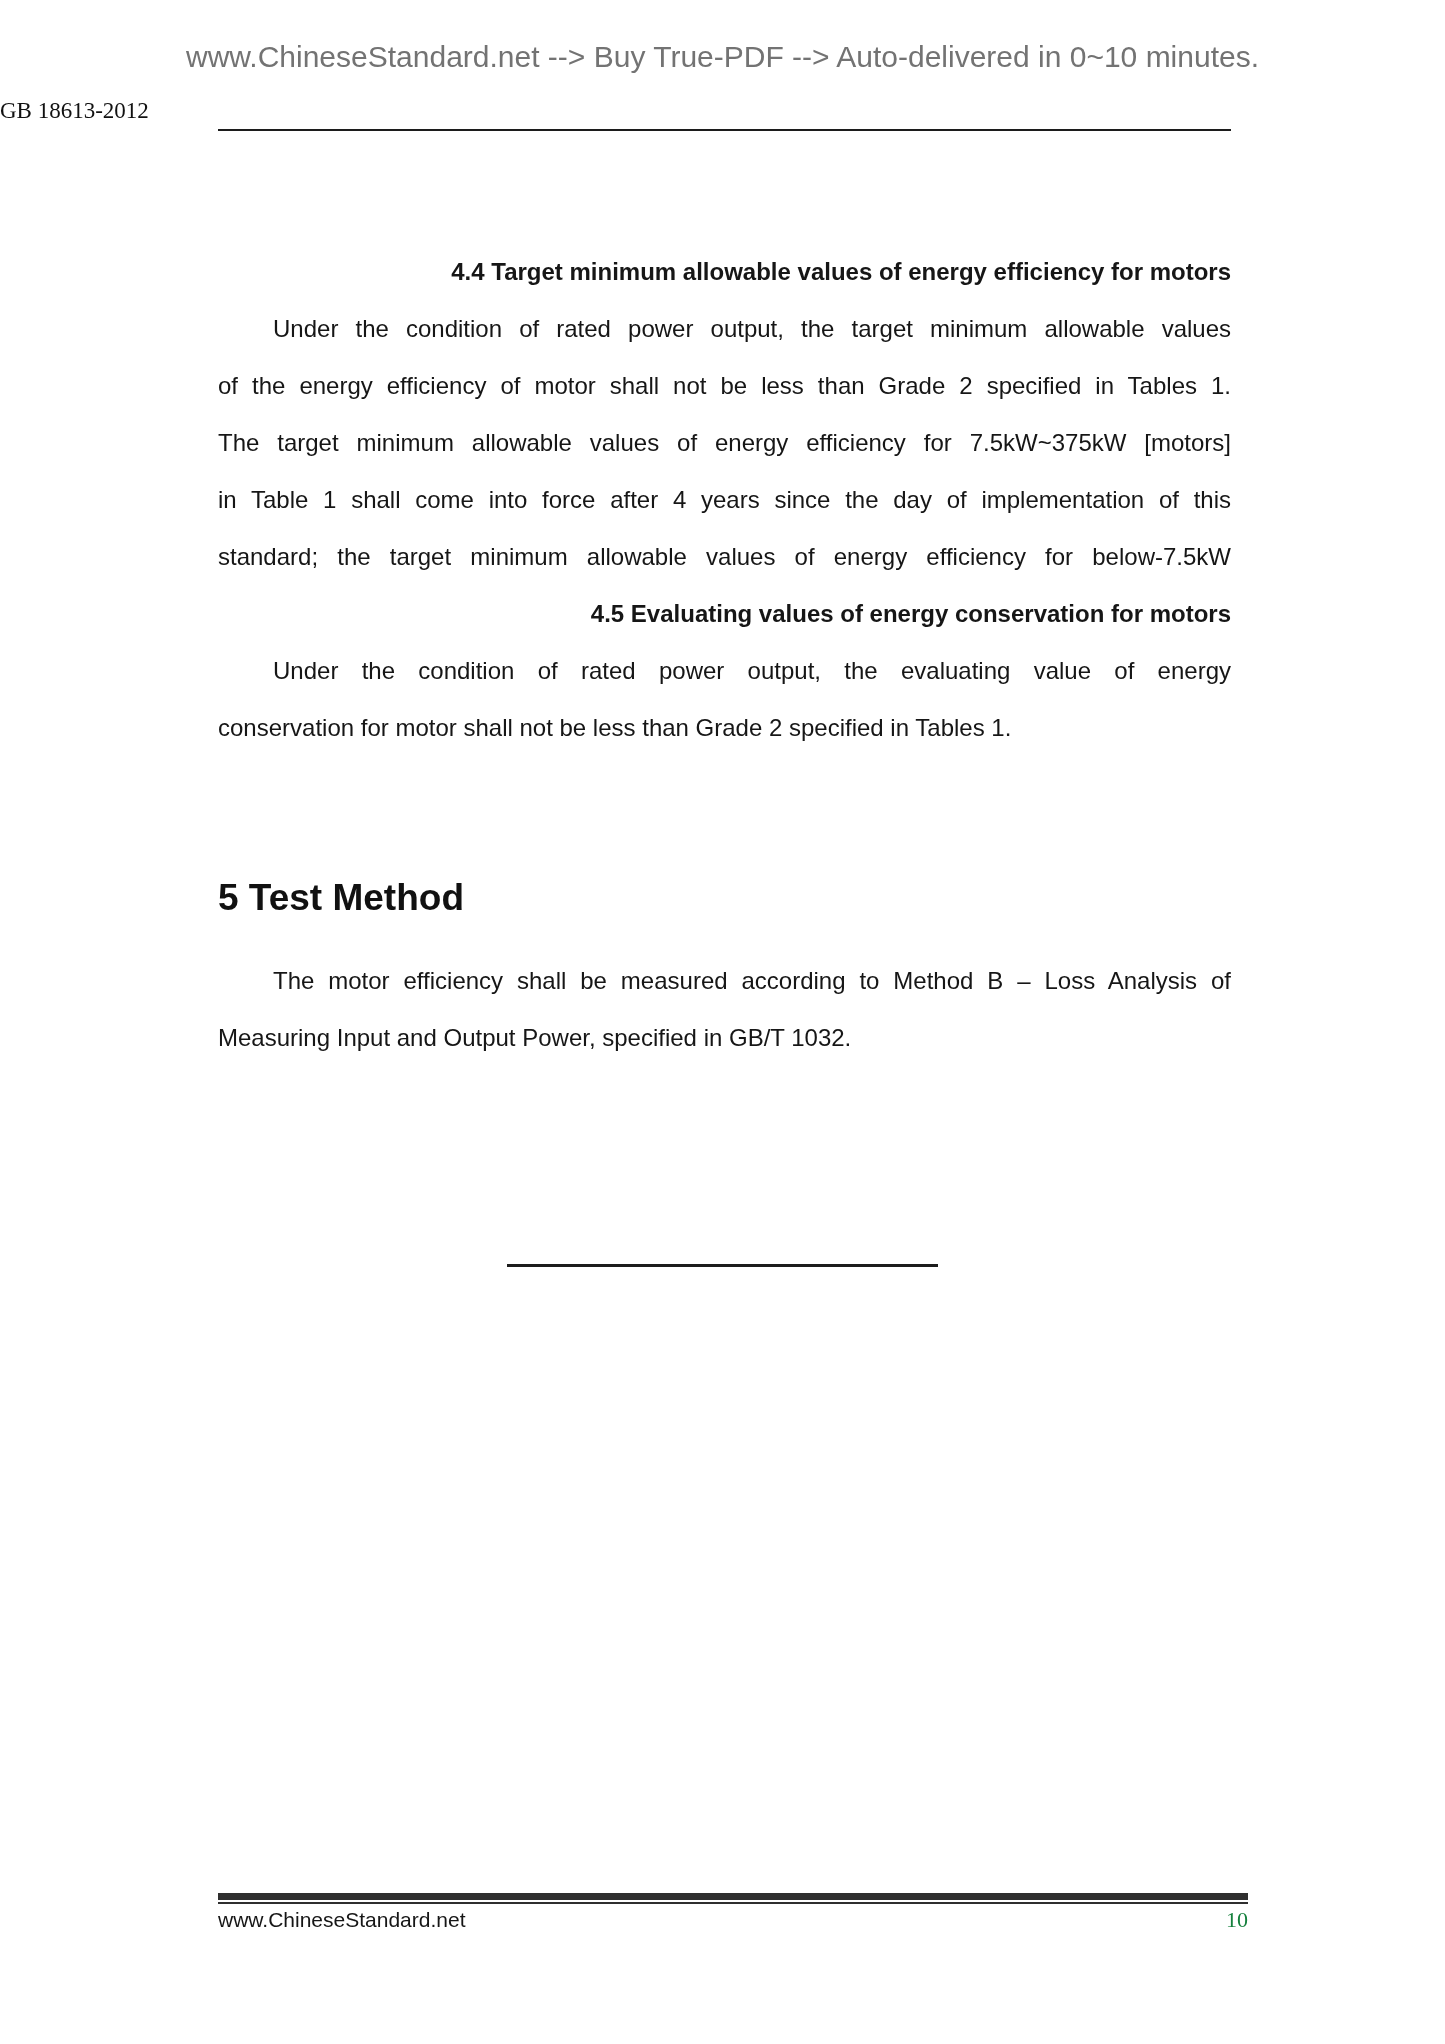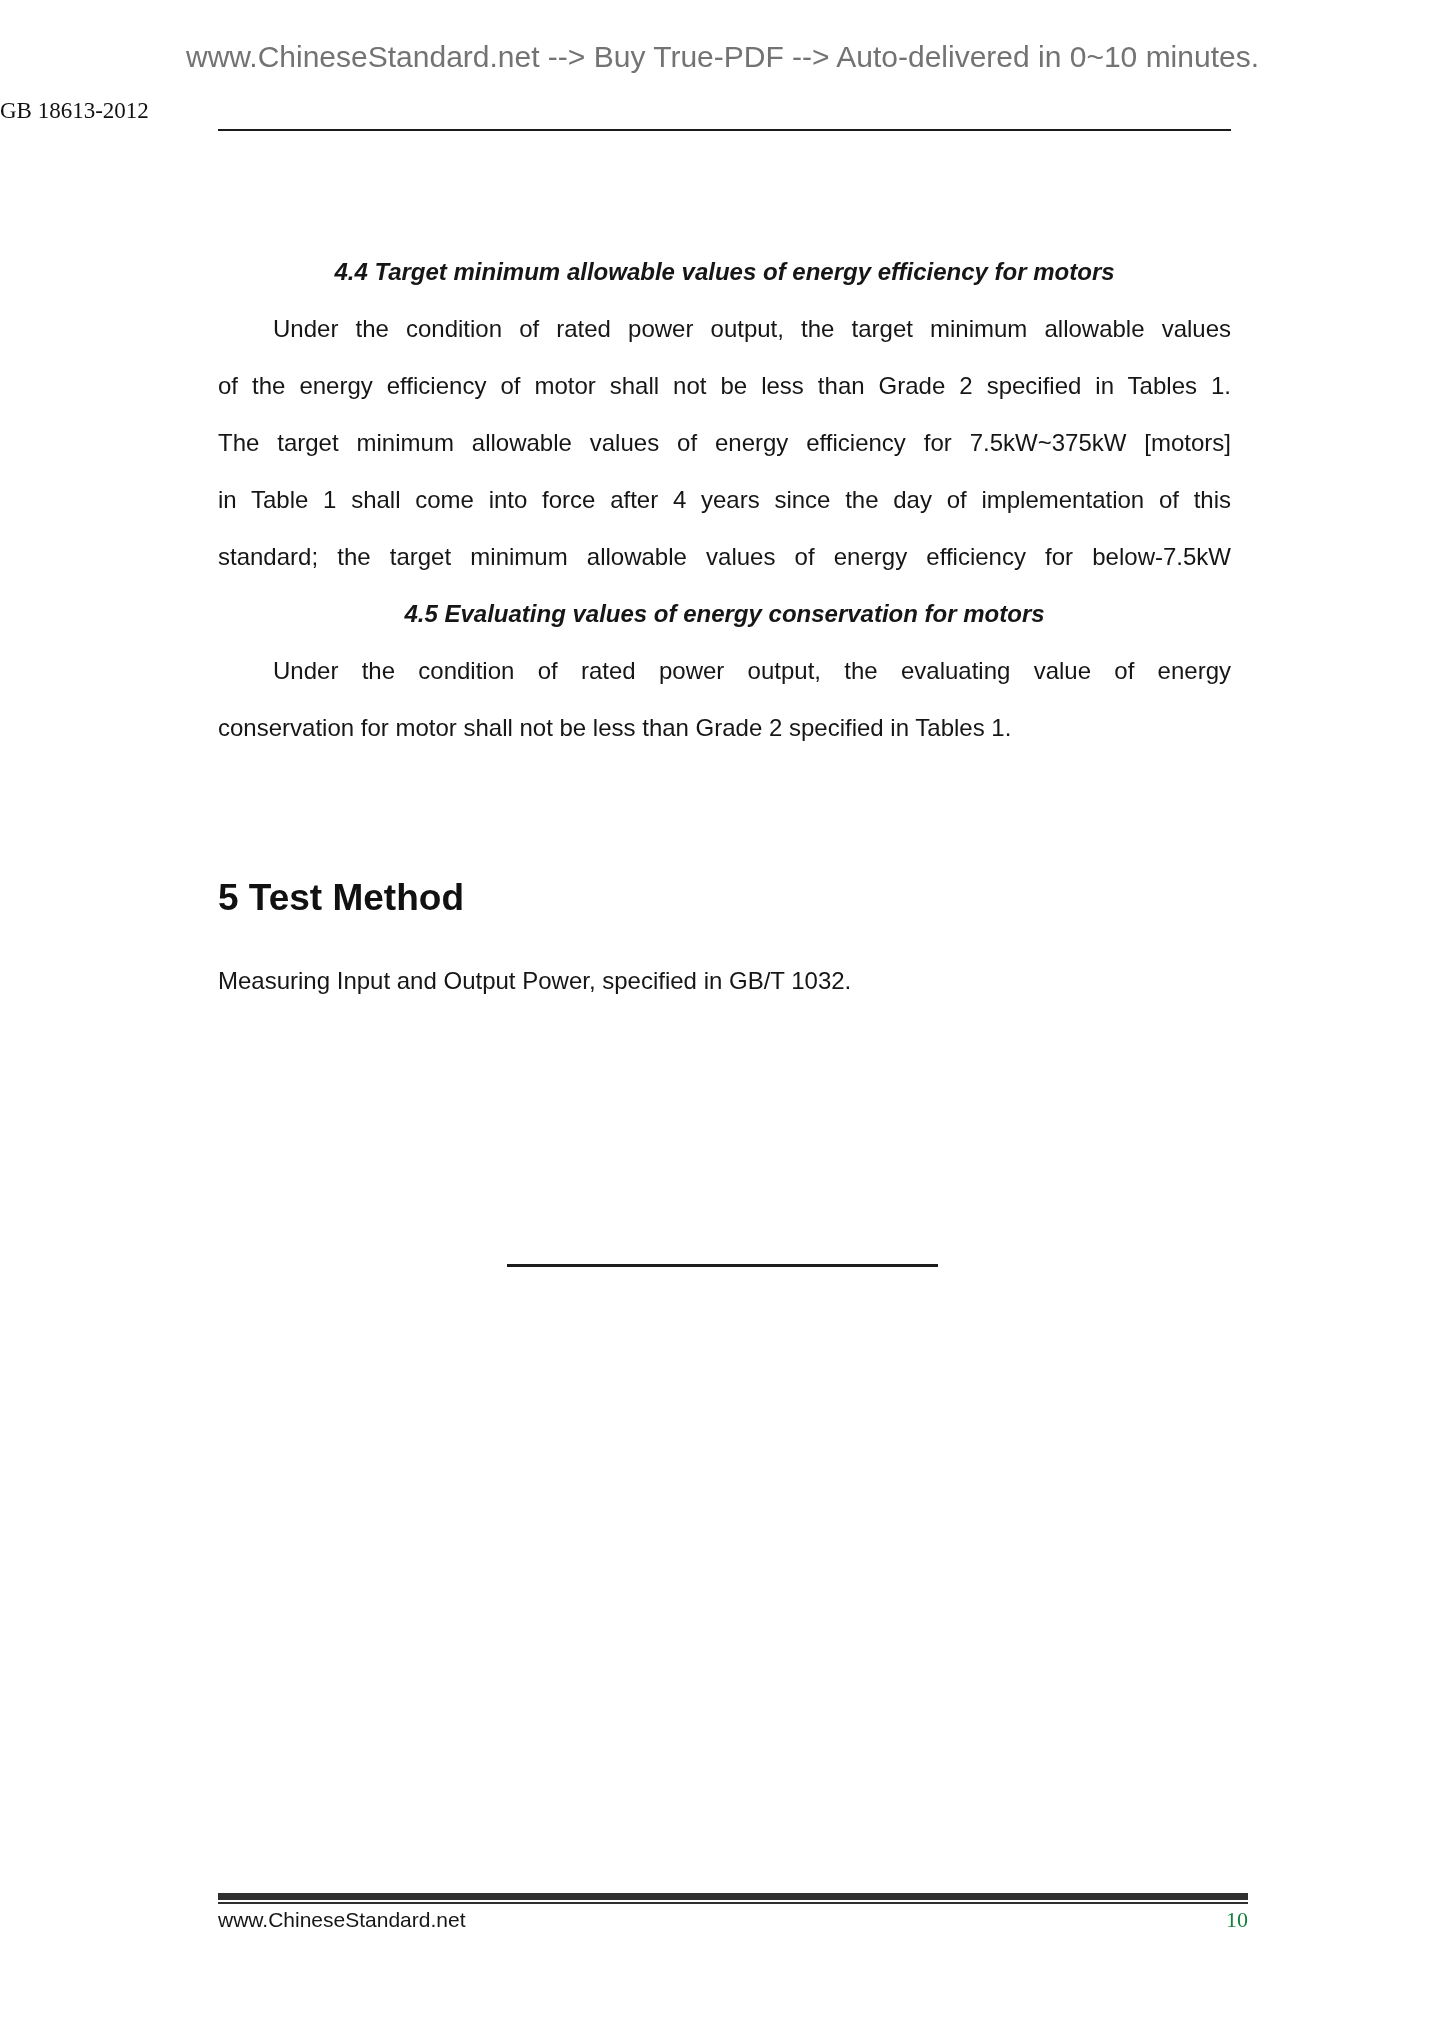--- a/index.html
+++ b/index.html
@@ -25,21 +25,21 @@
   }
   .header-rule {
     position: absolute; top: 129px; left: 218px;
     width: 1013px; height: 2px; background: #1c1c1c;
   }
   .content {
     position: absolute; left: 218px; top: 243px; width: 1013px;
     font: 24px/57px "Liberation Sans", sans-serif;
     color: #161616;
   }
-  .sec-heading { font-weight: bold; text-align: center; font-style: italic; }
+  .sec-heading { font-weight: bold; text-align: right; }
   .para-line { text-align: justify; text-align-last: justify; }
   .para-line.first { text-indent: 55px; }
   .para-line.last { text-align: left; text-align-last: auto; }
   .chapter-heading {
     font-family: Liberation Sans, sans-serif;
     font-weight: bold;
     font-size: 37px; line-height: 48px;
     margin-top: 118px; margin-bottom: 30px;
     color: #111111;
   }
@@ -83,20 +83,21 @@
   </div>
 
   <div class="sec-heading">4.5 Evaluating values of energy conservation for motors</div>
   <div>
     <div class="para-line first">Under the condition of rated power output, the evaluating value of energy</div>
     <div class="para-line last">conservation for motor shall not be less than Grade 2 specified in Tables 1.</div>
   </div>
 
   <div class="chapter-heading">5 Test Method</div>
   <div>
+    <div class="para-line first">The motor efficiency shall be measured according to Method B – Loss Analysis of</div>
     <div class="para-line last">Measuring Input and Output Power, specified in GB/T 1032.</div>
   </div>
 
 </div>
 
 <div class="mid-divider"></div>
 
 <div class="footer-rule">
   <div class="thick"></div>
   <div class="thin"></div>

